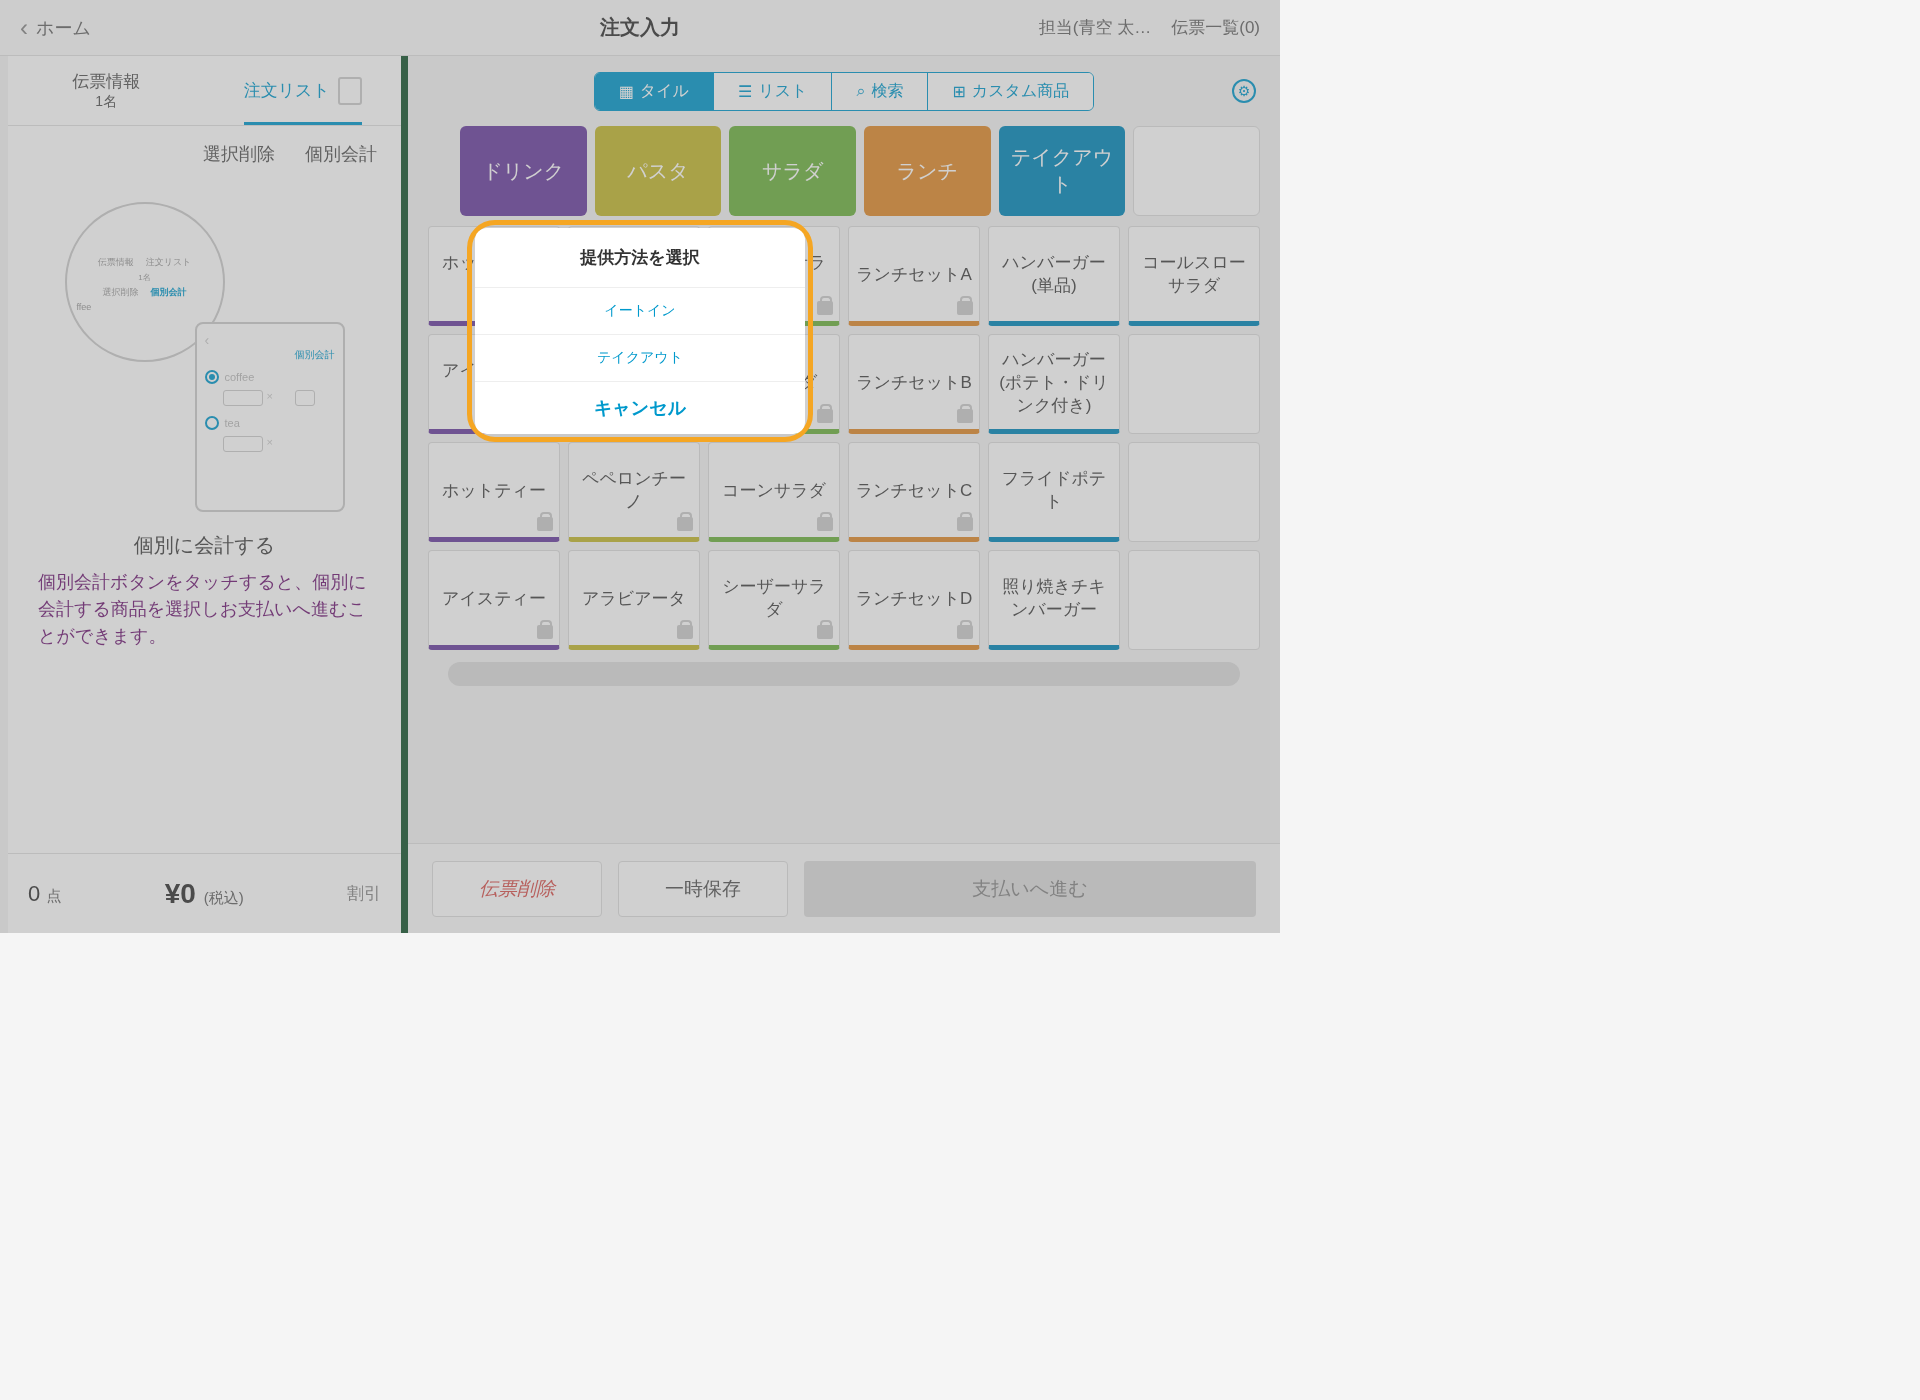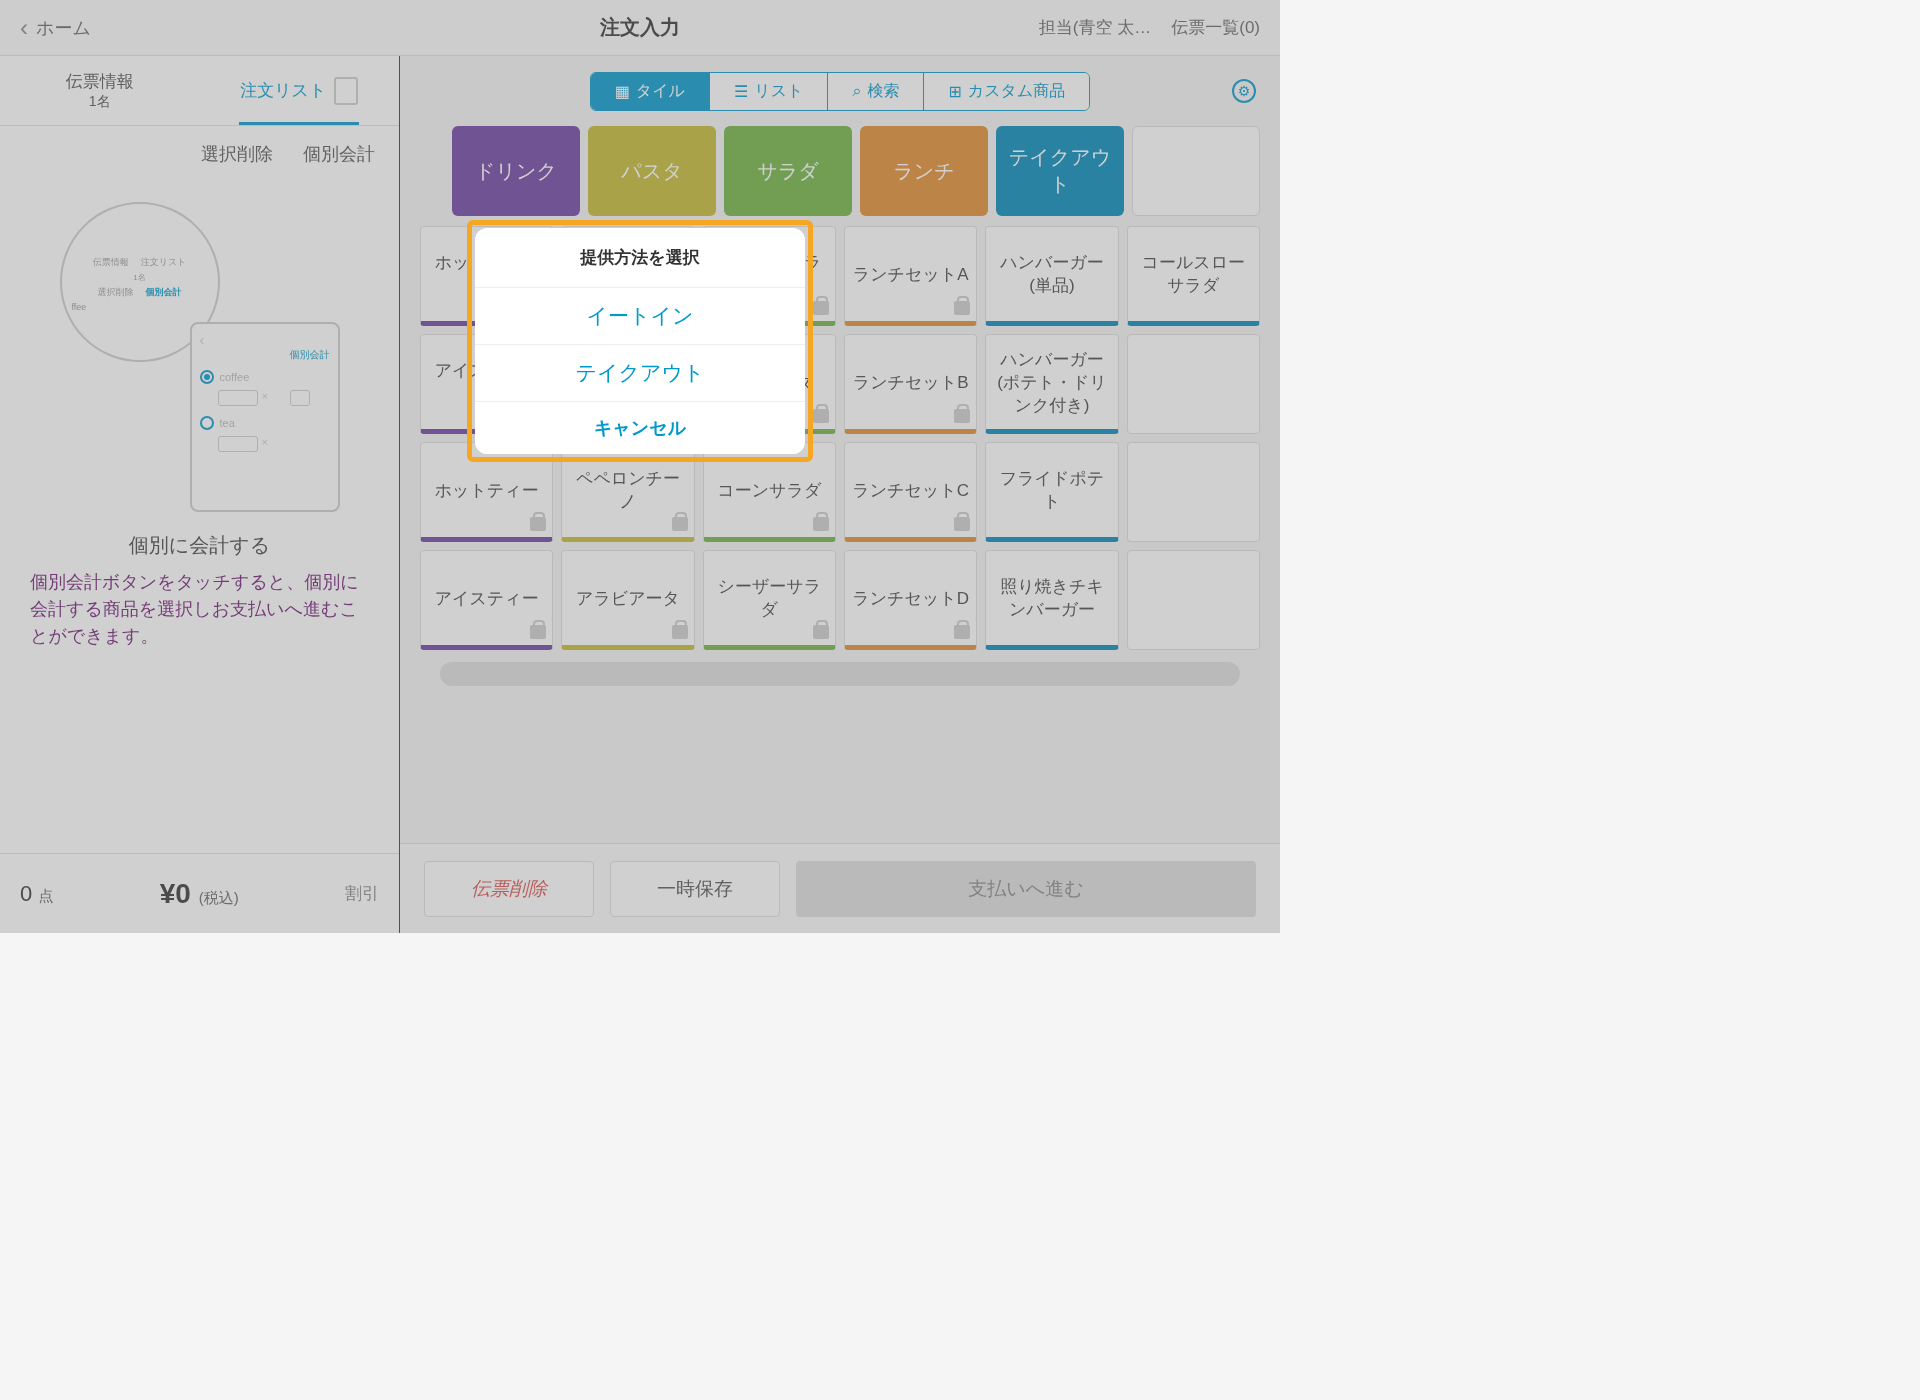--- a/index.html
+++ b/index.html
@@ -3,21 +3,21 @@
 <meta charset="utf-8">
 <style>
 * { box-sizing: border-box; margin: 0; padding: 0; }
 body { font-family: -apple-system, "Hiragino Sans", sans-serif; background: #f5f5f5; width: 1280px; height: 933px; overflow: hidden; position: relative; }
 .header { height: 56px; display: flex; align-items: center; justify-content: space-between; padding: 0 20px; background: #fafafa; border-bottom: 1px solid #e0e0e0; }
 .header-left { display: flex; align-items: center; gap: 8px; color: #666; font-size: 18px; }
 .header-center { font-size: 20px; font-weight: 600; color: #333; position: absolute; left: 50%; transform: translateX(-50%); }
 .header-right { display: flex; gap: 20px; color: #666; font-size: 17px; }
 .chevron { font-size: 24px; color: #888; }
 .main { display: flex; height: calc(100% - 56px); }
-.left-panel { width: 400px; background: #fff; border-right: 1px solid #14532d; display: flex; flex-direction: column; }
+.left-panel { width: 400px; background: #fff; border-right: 7px solid #14532d; display: flex; flex-direction: column; margin-left: 8px; }
 .left-tabs { display: flex; height: 70px; border-bottom: 1px solid #e0e0e0; }
 .left-tab { flex: 1; display: flex; flex-direction: column; align-items: center; justify-content: center; font-size: 17px; color: #555; position: relative; }
 .left-tab.active { color: #0099cc; }
 .left-tab.active::after { content: ''; position: absolute; bottom: 0; left: 20%; right: 20%; height: 3px; background: #0099cc; }
 .left-tab-sub { font-size: 14px; }
 .left-tab-icon { width: 24px; height: 28px; border: 2px solid #ccc; border-radius: 3px; margin-left: 8px; }
 .left-actions { display: flex; justify-content: flex-end; gap: 30px; padding: 16px 24px; font-size: 18px; color: #555; }
 .help-area { flex: 1; padding: 20px 30px; display: flex; flex-direction: column; align-items: center; }
 .help-img { width: 280px; height: 320px; position: relative; }
 .help-circle { width: 160px; height: 160px; border: 2px solid #ccc; border-radius: 50%; position: absolute; top: 0; left: 0; background: #fff; overflow: hidden; display: flex; flex-direction: column; align-items: center; justify-content: center; font-size: 9px; color: #999; }
@@ -53,24 +53,24 @@
 .item.empty { border-bottom-width: 1px; }
 .bag { position: absolute; bottom: 6px; right: 6px; width: 16px; height: 14px; background: #ccc; border-radius: 2px; }
 .bag::before { content: ''; position: absolute; top: -5px; left: 3px; width: 8px; height: 6px; border: 2px solid #ccc; border-bottom: none; border-radius: 4px 4px 0 0; }
 .scroll-ind { height: 24px; background: #ddd; border-radius: 12px; margin: 12px 20px 0; }
 .bottom-bar { height: 90px; background: #fafafa; border-top: 1px solid #e0e0e0; display: flex; align-items: center; gap: 16px; padding: 0 24px; }
 .btn { height: 56px; border-radius: 4px; display: flex; align-items: center; justify-content: center; font-size: 19px; font-weight: 500; }
 .btn-del { width: 170px; background: #fff; border: 1px solid #ddd; color: #d9534f; font-style: italic; }
 .btn-save { width: 170px; background: #fff; border: 1px solid #ddd; color: #555; }
 .btn-pay { flex: 1; background: #ddd; color: #888; }
 .overlay { position: absolute; inset: 0; background: rgba(120,120,120,0.35); display: flex; align-items: flex-start; justify-content: center; padding-top: 220px; }
-.modal-wrap { border: 5px solid #f5a623; border-radius: 6px; padding: 3px; }
+.modal-wrap { border: 5px solid #f5a623; border-radius: 28px; padding: 3px; }
 .modal { width: 330px; background: #fff; border-radius: 12px; overflow: hidden; }
 .modal-title { padding: 18px; text-align: center; font-size: 17px; font-weight: 600; color: #333; border-bottom: 1px solid #eee; }
-.modal-opt { padding: 14px; text-align: center; font-size: 21px; color: #0099cc; border-bottom: 1px solid #eee; }
+.modal-opt { padding: 14px; text-align: center; font-size: 14px; color: #0099cc; border-bottom: 1px solid #eee; }
 .modal-cancel { padding: 14px; text-align: center; font-size: 18px; font-weight: 600; color: #0099cc; }
 </style>
 </head>
 <body>
 
 <div class="header">
   <div class="header-left">
     <span class="chevron">‹</span>
     <span>ホーム</span>
   </div>

